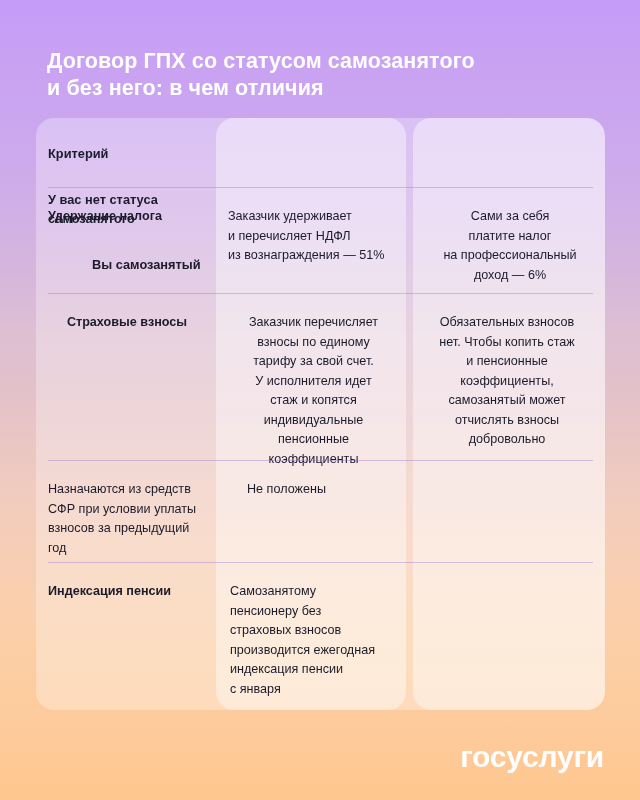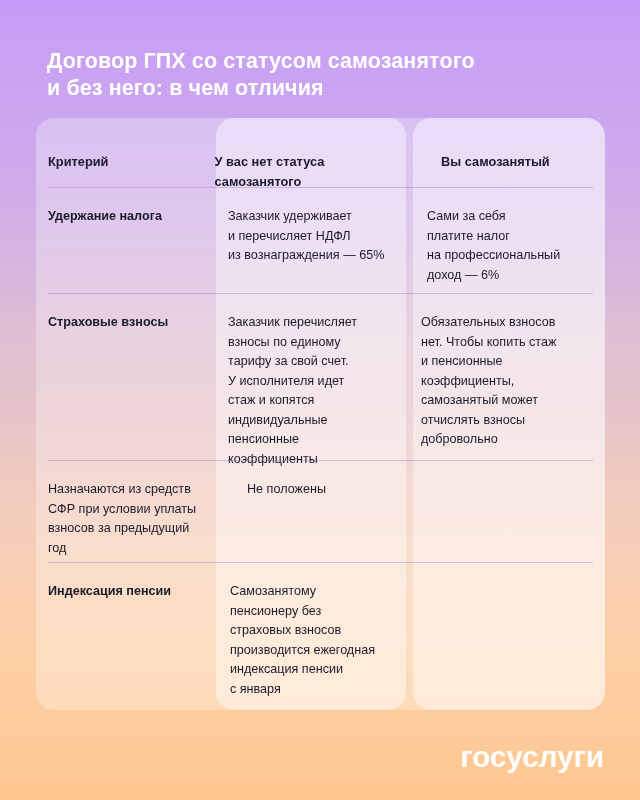--- a/index.html
+++ b/index.html
@@ -129,41 +129,41 @@
   <div class="title" style="white-space: pre-line; margin-top: 16px;">Договор ГПХ со статусом самозанятого
 и без него: в чем отличия</div>
 
   <div class="table-card">
 
     <div class="col-panel mid"></div>
     <div class="col-panel right"></div>
 
     <div class="rows">
 
-      <div class="row header" style="top:8px;height:69px;">
+      <div class="row header" style="top:0px;height:69px;flex-direction:column;">
         <div class="cell c0" style="white-space: pre-line;">Критерий</div>
         <div class="cell c1" style="white-space: pre-line;">У вас нет статуса
 самозанятого</div>
         <div class="cell c2" style="white-space: pre-line; margin-left: 42px;">Вы самозанятый</div>
       </div>
       <div class="divider" style="top:69px;"></div>
 
       <div class="row" style="top:69px;height:106px;">
         <div class="cell c0" style="white-space: pre-line;">Удержание налога</div>
         <div class="cell c1" style="white-space: pre-line;">Заказчик удерживает
 и перечисляет НДФЛ
-из вознаграждения — 65%</div>
-        <div class="cell c2" style="white-space: pre-line;">Сами за себя
+из вознаграждения — 51%</div>
+        <div class="cell c2" style="white-space: pre-line; text-align: center;">Сами за себя
 платите налог
 на профессиональный
 доход — 6%</div>
       </div>
       <div class="divider" style="top:175px;"></div>
 
-      <div class="row" style="top:175px;height:167px;">
+      <div class="row" style="top:175px;height:167px;text-align:center;">
         <div class="cell c0" style="white-space: pre-line;">Страховые взносы</div>
         <div class="cell c1" style="white-space: pre-line;">Заказчик перечисляет
 взносы по единому
 тарифу за свой счет.
 У исполнителя идет
 стаж и копятся
 индивидуальные
 пенсионные
 коэффициенты</div>
         <div class="cell c2" style="white-space: pre-line; padding-left: 8px;">Обязательных взносов

